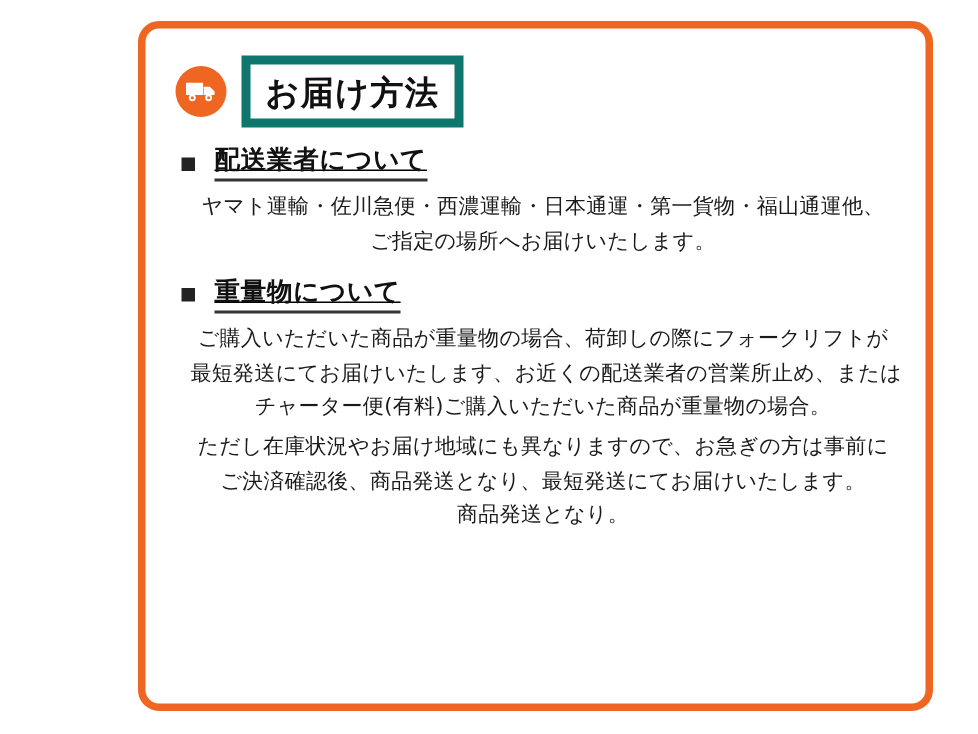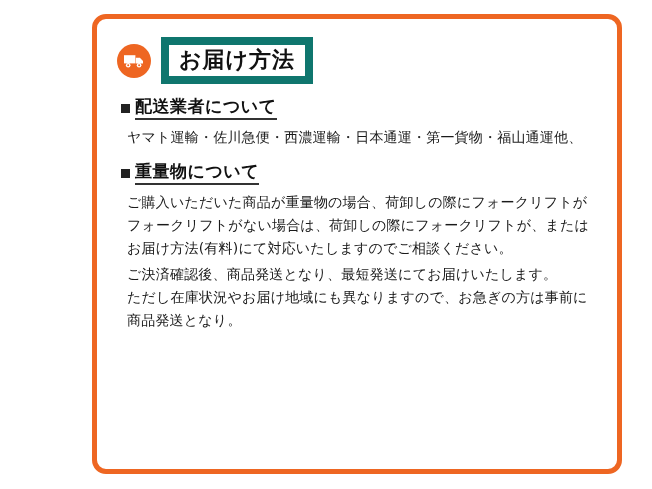--- a/index.html
+++ b/index.html
@@ -56,61 +56,63 @@
     position: relative;
     flex: 0 0 auto;
   }
   .truck-badge svg {
     position: absolute;
     left: 50%;
     top: 50%;
     transform: translate(-50%, -50%);
   }
   .title-box {
-    border: 8px solid #0f766e;
-    padding: 3px 10px 4px 10px;
+    border: 6px solid #0f766e;
+    padding: 8px 10px 4px 10px;
     display: inline-block;
   }
   .title-text {
     font-size: 22px;
     font-weight: bold;
     color: #111111;
     letter-spacing: 1px;
     line-height: 1.1;
     white-space: nowrap;
   }
   
   .section {
     margin: 0 0 4px 0;
   }
   .section-head {
     display: flex;
     align-items: center;
-    gap: 5px;
+    gap: 13px;
     margin: 12px 0 6px 6px;
+    text-decoration: underline;
   }
   .sq {
     width: 9px;
     height: 9px;
     background: #222222;
     flex: 0 0 auto;
     display: inline-block;
   }
   .section-title {
     font-size: 17px;
     font-weight: bold;
     color: #111111;
     letter-spacing: 0.5px;
     border-bottom: 2px solid #333333;
     padding-bottom: 1px;
     line-height: 1.25;
     white-space: nowrap;
   }
   .body-lines {
     margin-left: 12px;
+    text-align: center;
   }
   .body-line {
     font-size: 14px;
     color: #1a1a1a;
     line-height: 1.62;
     letter-spacing: 0.2px;
     white-space: nowrap;
   }
 </style>
 </head>
@@ -136,38 +138,39 @@
         </span>
       </div>
 
       <div class="section">
         <div class="section-head">
           <span class="sq"></span>
           <span class="section-title">配送業者について</span>
         </div>
         <div class="body-lines">
           <div class="body-line">ヤマト運輸・佐川急便・西濃運輸・日本通運・第一貨物・福山通運他、</div>
+          <div class="body-line">ご指定の場所へお届けいたします。</div>
         </div>
       </div>
 
       <div class="section">
         <div class="section-head">
           <span class="sq"></span>
           <span class="section-title">重量物について</span>
         </div>
         <div class="body-lines">
           <div class="body-line">ご購入いただいた商品が重量物の場合、荷卸しの際にフォークリフトが</div>
-          <div class="body-line">フォークリフトがない場合は、荷卸しの際にフォークリフトが、または</div>
-          <div class="body-line">お届け方法(有料)にて対応いたしますのでご相談ください。</div>
+          <div class="body-line">最短発送にてお届けいたします、お近くの配送業者の営業所止め、または</div>
+          <div class="body-line">チャーター便(有料)ご購入いただいた商品が重量物の場合。</div>
         </div>
       </div>
 
       <div class="section">
         <div class="body-lines">
+          <div class="body-line">ただし在庫状況やお届け地域にも異なりますので、お急ぎの方は事前に</div>
           <div class="body-line">ご決済確認後、商品発送となり、最短発送にてお届けいたします。</div>
-          <div class="body-line">ただし在庫状況やお届け地域にも異なりますので、お急ぎの方は事前に</div>
           <div class="body-line">商品発送となり。</div>
         </div>
       </div>
 
     </div>
   </div>
 </div>
 
 </body></html>

